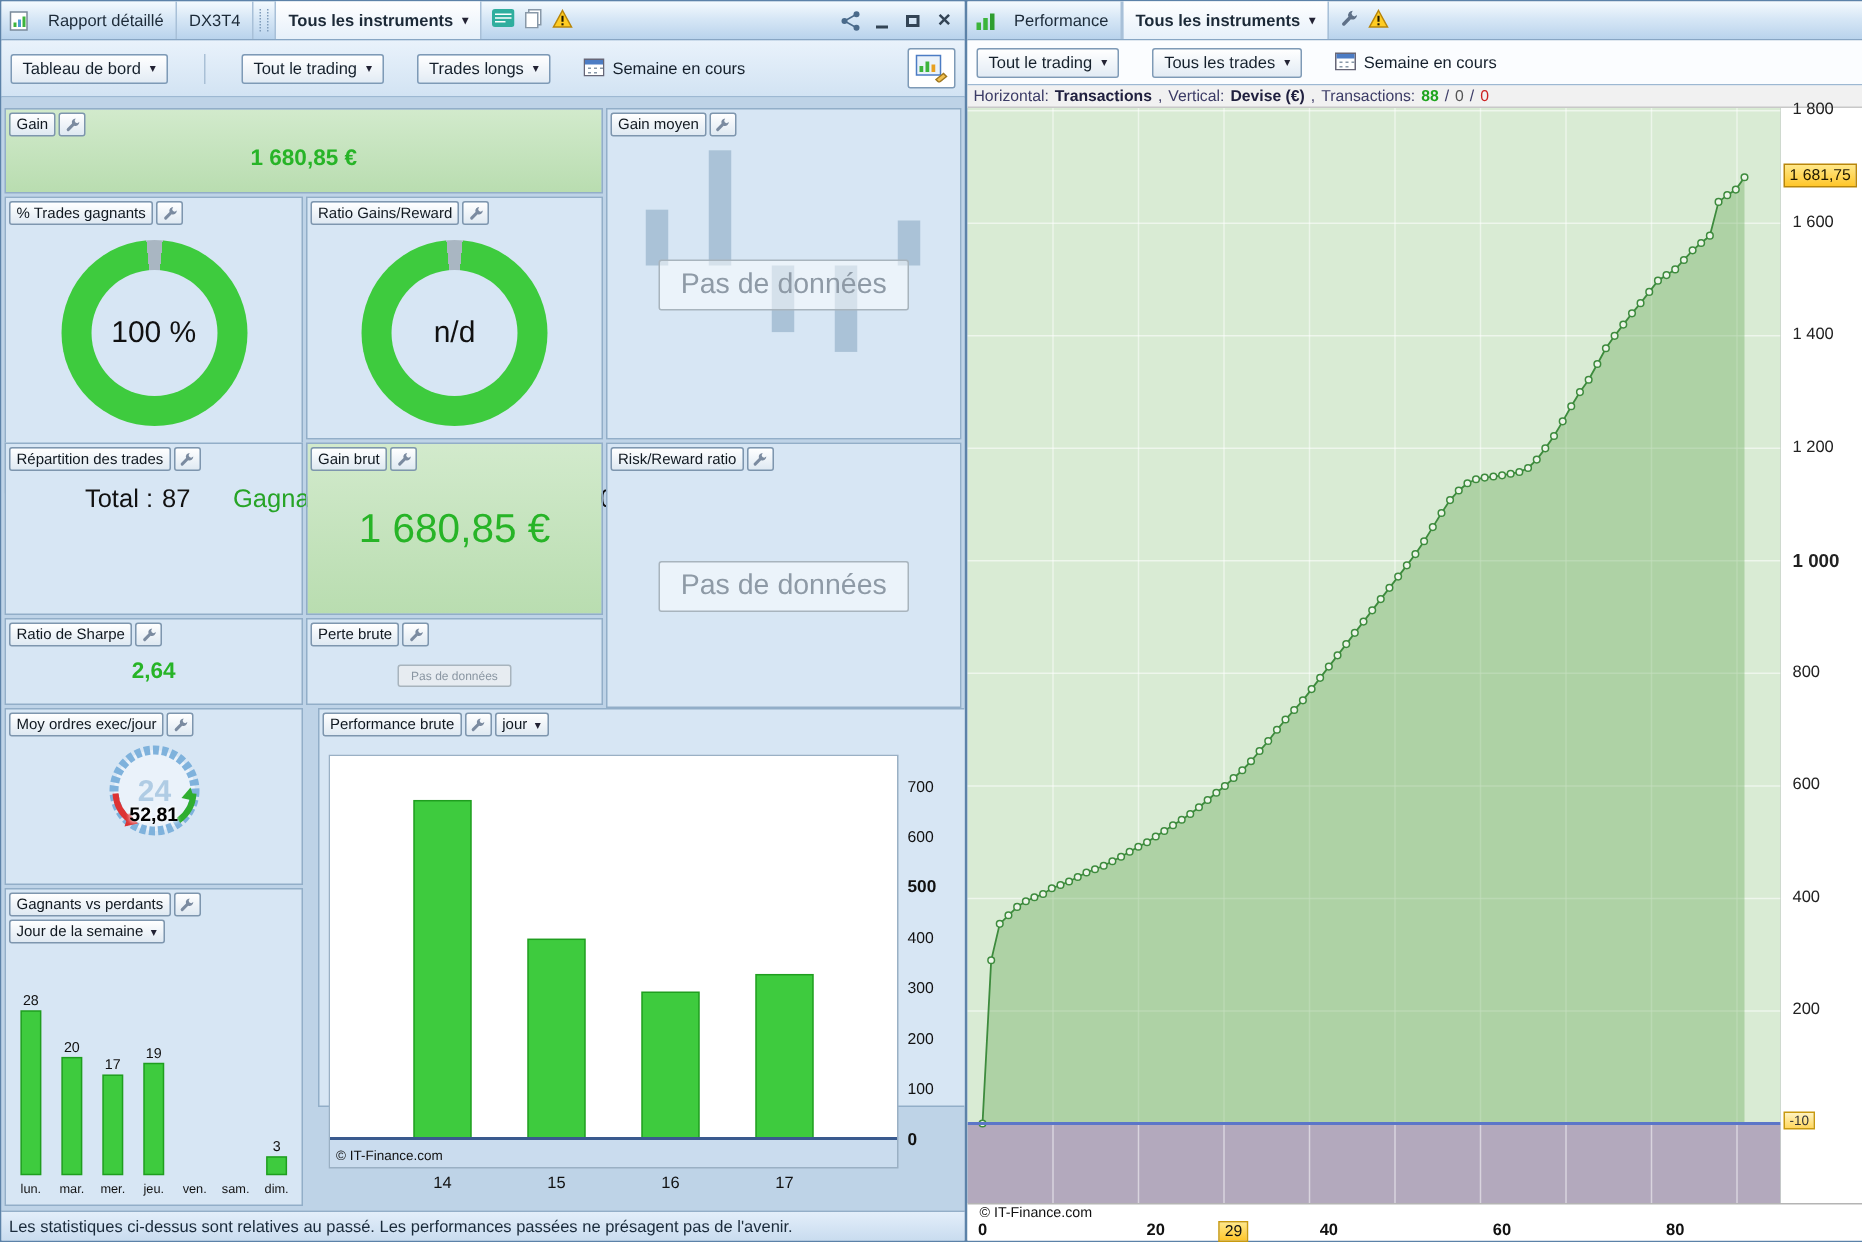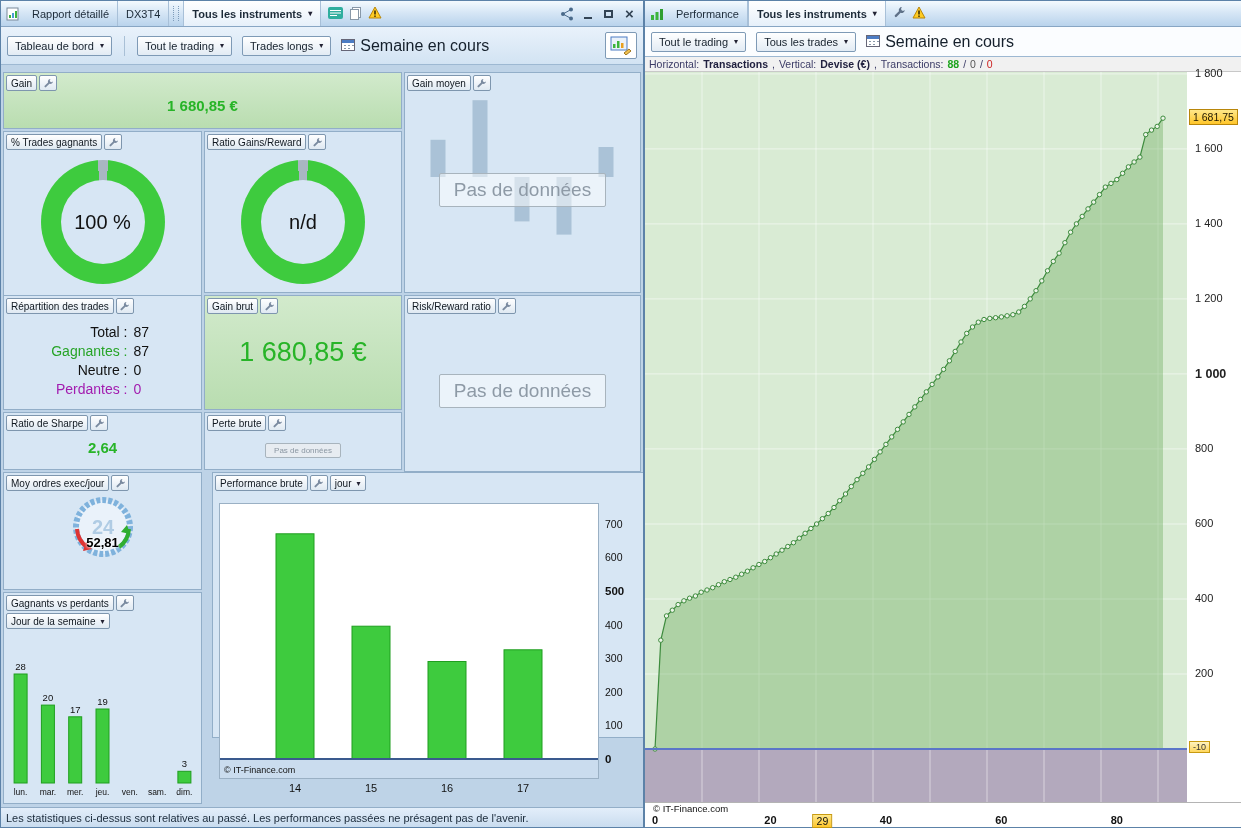--- a/index.html
+++ b/index.html
@@ -16,47 +16,47 @@
   .grip{width:6px;border-left:1px dotted #7f9cba;border-right:1px dotted #7f9cba;margin:5px 4px}
   .caret{font-size:8px;color:#223;margin-left:2px}
   .tb-icons{display:flex;align-items:center;gap:6px;padding:0 7px}
   .win-ctrls{margin-left:auto;display:flex;align-items:center;gap:4px;padding-right:5px}
   .ctrl{width:17px;height:16px;display:flex;align-items:center;justify-content:center}
   .min-glyph{width:8px;height:2px;background:#345;margin-top:8px}
   .max-glyph{width:9px;height:8px;border:2px solid #345}
   .close-glyph{font-size:15px;font-weight:bold;color:#345;line-height:1}
 
   
-  .toolbar{display:flex;align-items:center;gap:10px;padding:0 6px;background:linear-gradient(#e9f2fb,#d2e3f3);border-bottom:1px solid #9db8d2}
+  .toolbar{display:flex;align-items:center;gap:22px;padding:0 6px;background:linear-gradient(#e9f2fb,#d2e3f3);border-bottom:1px solid #9db8d2}
   #win-left .toolbar{height:38px}
   #win-right .toolbar{height:30px;background:#fbfdff}
   .btn{display:inline-flex;align-items:center;gap:4px;background:linear-gradient(#ffffff,#e2ebf4);border:1px solid #7e9ab6;border-radius:2px;padding:3px 7px;font-size:11px;color:#15202c;white-space:nowrap}
   .vsep{width:1px;height:20px;background:#a9c0d6;margin:0 2px}
-  .period{display:flex;align-items:flex-start;gap:5px;font-size:16px;color:#15202c;white-space:nowrap}
+  .period{display:flex;align-items:center;gap:5px;font-size:11px;color:#15202c;white-space:nowrap}
   .icon-btn{width:32px;height:27px;background:#fff;border:1px solid #7e9ab6;border-radius:2px;display:flex;align-items:center;justify-content:center;margin-left:auto}
 
   
   .dashboard{position:absolute;left:0;right:0;top:64px;bottom:20px;background:#bed3e7;overflow:hidden}
   .panel{position:absolute;background:#d7e6f4;border:1px solid #92aec8}
   .panel.green{background:linear-gradient(#d2eacc,#b9ddb0)}
   .phead{position:absolute;top:2px;left:2px;display:flex;gap:2px;align-items:center;z-index:3}
   .phead.row2{top:20px}
   .pbtn{display:inline-flex;align-items:center;gap:3px;background:linear-gradient(#ffffff,#dfe9f2);border:1px solid #7e96ae;border-radius:2px;font-size:10px;padding:1px 4px;color:#101820;height:16px;white-space:nowrap}
   .wrench-btn{width:18px;justify-content:center;padding:1px 2px}
   .center-content{position:absolute;inset:0;display:flex;align-items:center;justify-content:center}
   .no-data-box{color:#8e9aa6;background:rgba(255,255,255,.5);border:1px solid #a8b4bd;padding:5px 14px;font-size:19px;border-radius:2px;white-space:nowrap}
   .no-data-small{color:#8a96a2;background:#e7ecf1;border:1px solid #a8b4bd;padding:2px 8px;font-size:8px;border-radius:2px;white-space:nowrap}
   .green-val{color:#27b427}
   #gain-value{font-size:15px;font-weight:bold;padding-top:10px}
   #gain-brut-value{font-size:27px}
   #sharpe-value{font-size:15px;font-weight:bold;padding-top:12px}
   .donut{position:relative;width:124px;height:124px;border-radius:50%;background:conic-gradient(from -5deg,#a9b6c2 0deg 10deg,#3ecb3e 10deg 360deg);margin:28px auto 0}
   .donut::after{content:"";position:absolute;inset:20px;border-radius:50%;background:#d7e6f4}
   .donut .dval{position:absolute;inset:0;display:flex;align-items:center;justify-content:center;font-size:20px;color:#111;z-index:2}
-  .rep-rows{position:absolute;top:27px;left:0;right:0;display:flex;flex-direction:column;font-size:14px;color:#111}
+  .rep-rows{position:absolute;top:27px;left:0;right:0;display:flex;flex-direction:row;font-size:17px;color:#111}
   .rep-row{display:flex;justify-content:center;line-height:19px}
   .rep-label{width:98px;text-align:right}
   .rep-label::after{content:" :"}
   .rep-value{width:48px;text-align:left;padding-left:6px}
   .c-green{color:#27a427}
   .c-red{color:#a21caf}
   .gm-nodata{position:absolute;left:0;right:0;top:100px;display:flex;justify-content:center;z-index:2}
   .rr-nodata{position:absolute;left:0;right:0;top:78px;display:flex;justify-content:center}
   .pb-nodata{position:absolute;left:0;right:0;top:30px;display:flex;justify-content:center}
   #ghost-bars{position:absolute;left:12px;top:22px}

